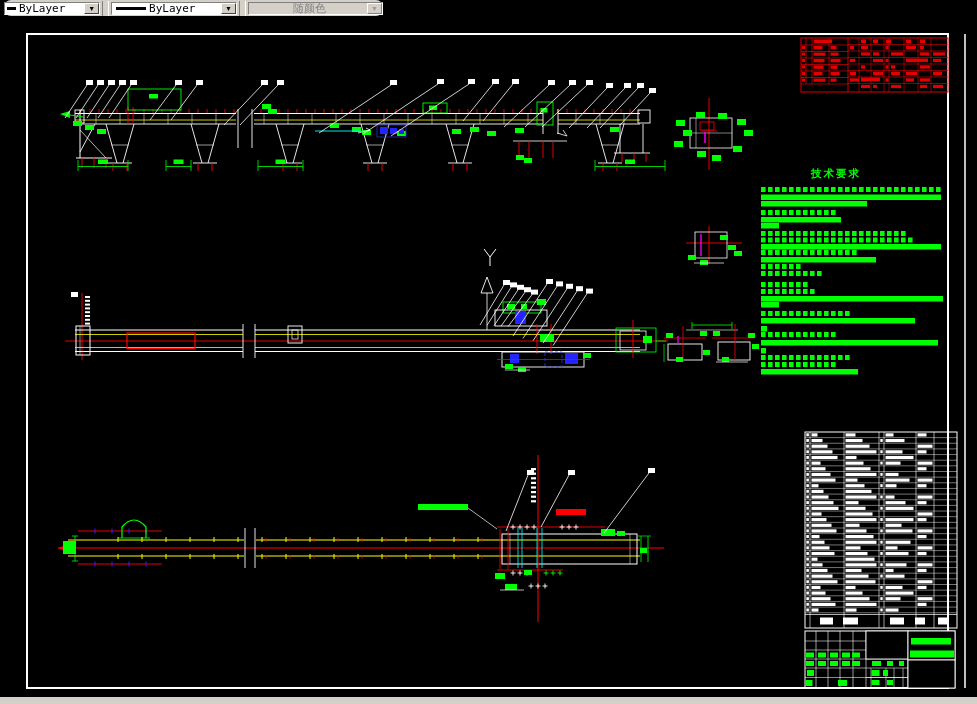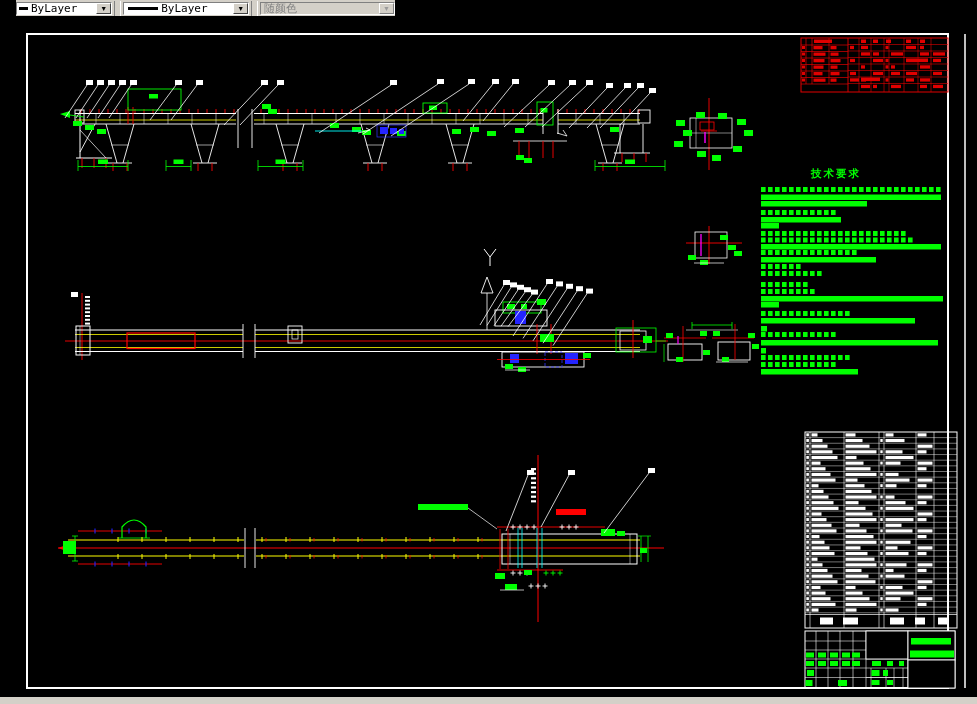--- a/index.html
+++ b/index.html
@@ -1,30 +1,30 @@
 <!DOCTYPE html>
 <html><head>
 <meta charset="utf-8">
 <style>
   html,body{margin:0;padding:0;}
   body{width:977px;height:704px;background:#000;position:relative;overflow:hidden;
        font-family:"Liberation Sans",sans-serif;}
   
-  .toolbar{position:absolute;top:0;left:16px;width:379px;height:16px;background:#d4d0c8;
-           display:flex;align-items:center;z-index:10;}
+  .toolbar{position:absolute;top:0;left:4px;width:379px;height:16px;background:#d4d0c8;
+           display:flex;align-items:center;z-index:10;border-radius:7px;}
   .combo{display:flex;align-items:center;height:13px;background:#fff;
          border:1px solid;border-color:#808080 #fff #fff #808080;box-sizing:border-box;}
   .combo .txt{font:11px/11px "DejaVu Sans Mono",monospace;color:#000;padding-left:3px;white-space:pre;flex:1;}
   .arrowbtn{width:15px;height:11px;background:#d4d0c8;border:1px solid;
             border-color:#fff #404040 #404040 #fff;display:flex;align-items:center;
             justify-content:center;font-size:7px;line-height:7px;color:#000;box-sizing:border-box;}
   .swatch{display:inline-block;width:9px;height:3px;background:#000;margin-left:2px;}
   .ltline{display:inline-block;width:30px;height:3px;background:#000;margin-left:4px;}
   .sep{width:5px;height:15px;border-left:1px solid #808080;border-right:1px solid #fff;margin:0 2px;}
-  .combo.disabled{background:#d4d0c8;}
+  .combo.disabled{background:#d4d0c8;padding-left:41px;}
   .combo.disabled .txt{color:#848484;}
   .combo.disabled .arrowbtn{color:#9a9a9a;border-color:#fff #808080 #808080 #fff;}
   .c1{width:97px;}
   .c2{width:127px;}
   .c3{width:136px;}
   
   .canvas{position:absolute;top:16px;left:0;width:977px;height:681px;background:#000;}
   svg{position:absolute;top:0;left:0;}
   .statusbar{position:absolute;top:697px;left:0;width:977px;height:7px;background:#d4d0c8;}
 </style>

